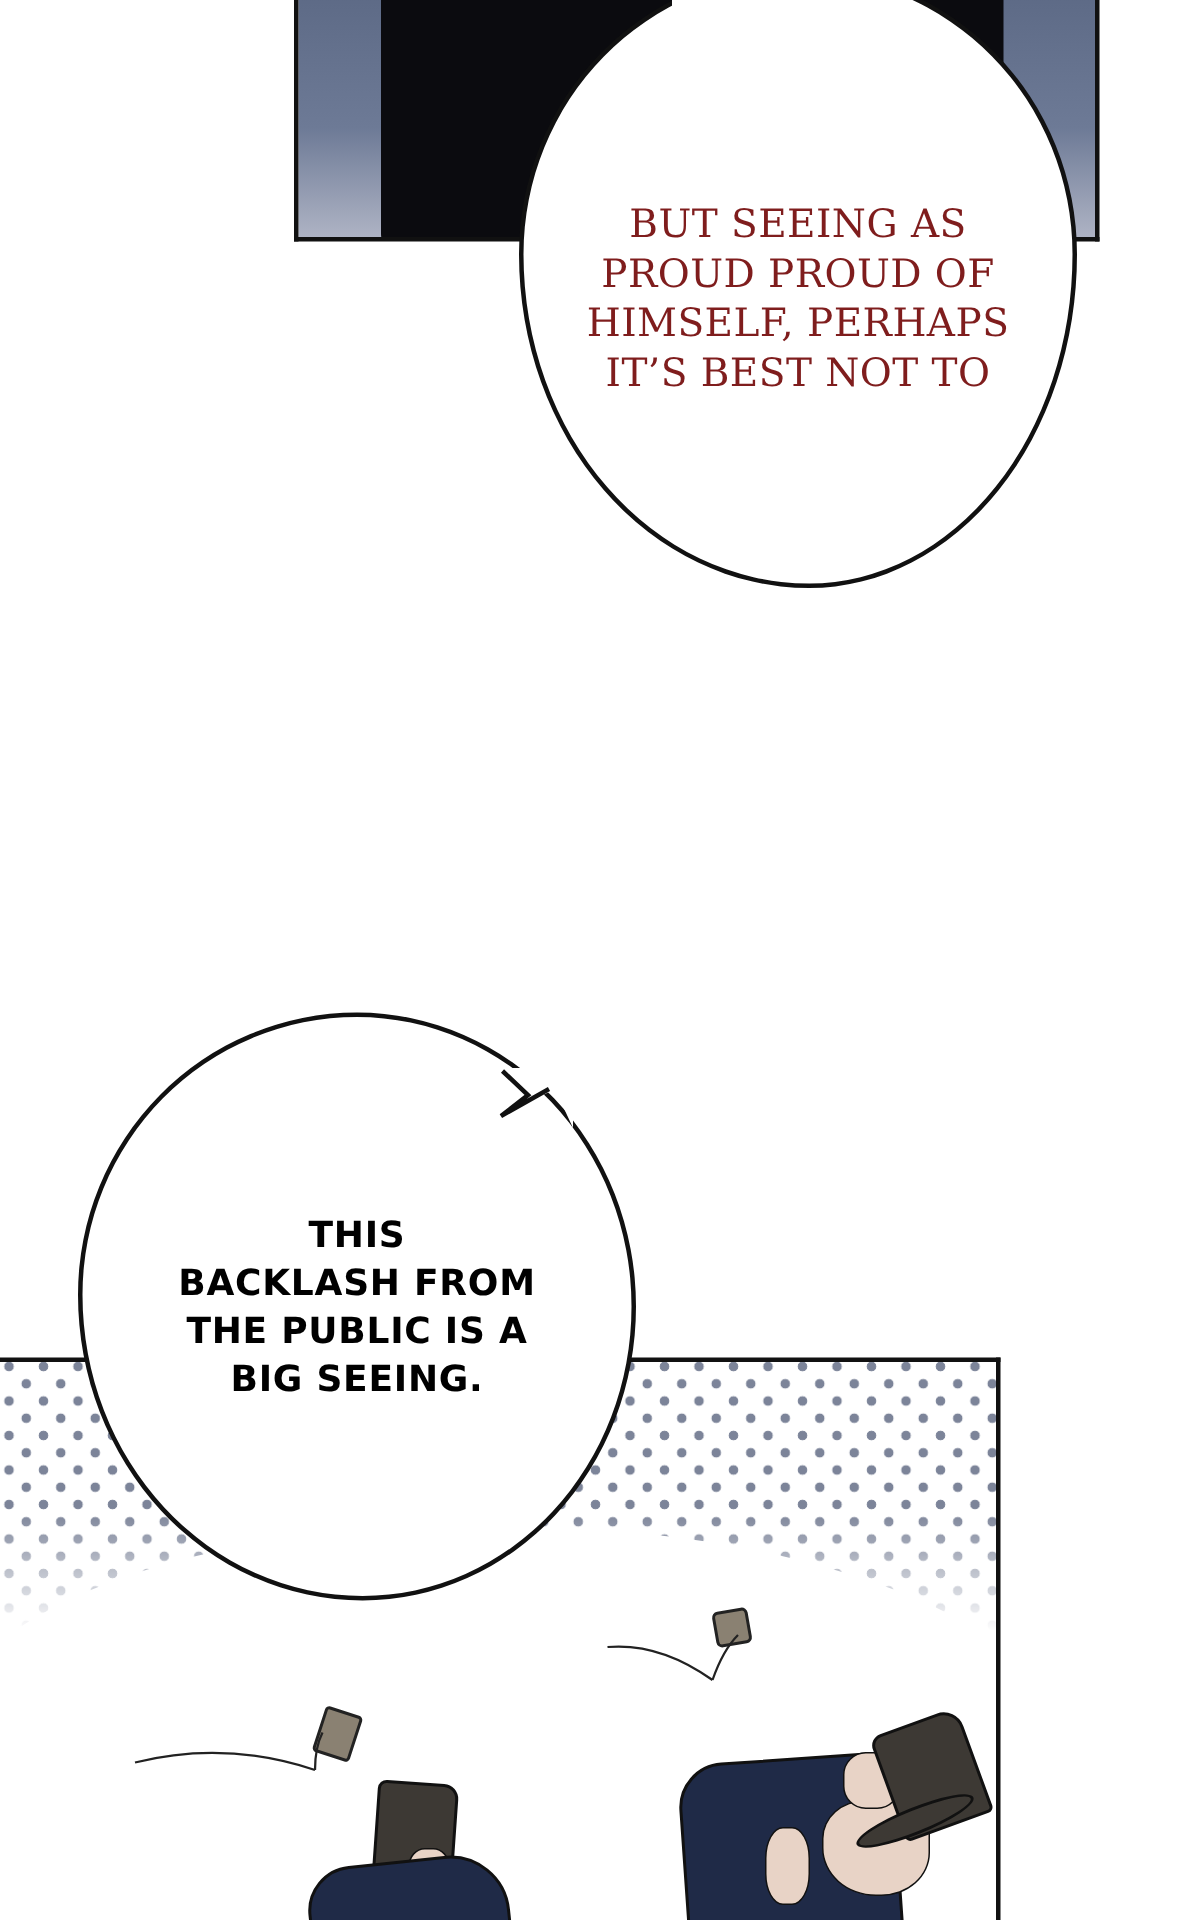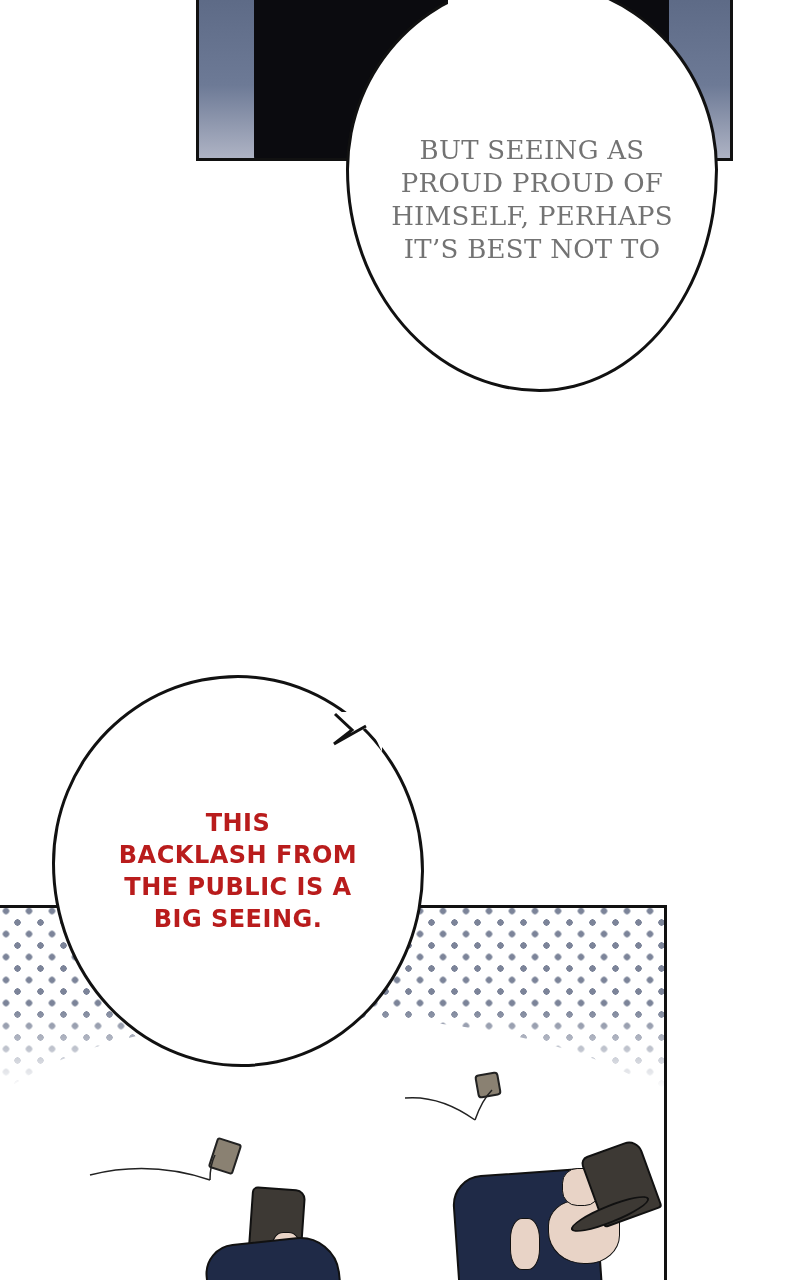--- a/index.html
+++ b/index.html
@@ -5,30 +5,30 @@
   html, body { margin:0; padding:0; }
   body { width:800px; height:1280px; background:#ffffff; position:relative; overflow:hidden; }
   .abs { position:absolute; }
   .panel-top { left:196px; top:-4px; width:537px; height:165px; border:3px solid #111; border-top:none; box-sizing:border-box; overflow:hidden;
     background: linear-gradient(180deg, #5d6a86 0%, #6d7a96 55%, #aeb3c4 100%); }
   .panel-top .figure { position:absolute; left:55px; top:0; width:415px; height:170px; background:#0b0b0f; border-radius: 0 0 10px 10px; }
   .panel-top .figure-line1 { position:absolute; left:150px; top:30px; width:140px; height:2px; background:#2a2d3a; transform:rotate(-22deg); }
   .panel-top .figure-line2 { position:absolute; left:290px; top:10px; width:120px; height:2px; background:#2a2d3a; transform:rotate(25deg); }
   .bubble { position:absolute; background:#fff; border:3px solid #111; box-sizing:border-box; display:flex; align-items:center; justify-content:center; text-align:center; }
   .bubble-top { left:346px; top:-20px; width:372px; height:412px; border-radius:50% 50% 48% 52% / 46% 46% 54% 54%; }
-  .bubble-top .txt { font-family:"DejaVu Serif","Liberation Serif",serif; font-size:26px; line-height:33px; color:#737373; letter-spacing:0.3px; margin-top:28px; }
+  .bubble-top .txt { font-family:"DejaVu Serif","Liberation Serif",serif; font-size:26px; line-height:33px; color:#7f1d1d; letter-spacing:0.3px; margin-top:28px; }
   .tail-top { position:absolute; left:448px; top:-6px; width:50px; height:20px; background:#fff; }
   .panel-bottom { left:0; top:905px; width:667px; height:380px; border-top:3px solid #111; border-right:3px solid #111; box-sizing:border-box; overflow:hidden; }
   .dots { position:absolute; left:0; top:0; width:100%; height:180px;
     background-image: radial-gradient(circle, #7c8499 3px, transparent 3.4px), radial-gradient(circle, #7c8499 3px, transparent 3.4px);
     background-size:23px 23px, 23px 23px; background-position:6px 3px, 17.5px 14.5px;
     -webkit-mask-image: linear-gradient(180deg, #000 55%, transparent 100%); mask-image: linear-gradient(180deg, #000 55%, transparent 100%); }
   .white-cloud { position:absolute; left:-40px; top:110px; width:760px; height:320px; background:#fff; border-radius:45% 50% 0 0; }
   .bubble-bottom { left:52px; top:675px; width:372px; height:392px; border-radius:50% 50% 49% 51% / 48% 50% 50% 52%; z-index:3; }
-  .bubble-bottom .txt { font-family:"DejaVu Sans","Liberation Sans",sans-serif; font-weight:bold; font-size:24px; line-height:32px; color:#b91c1c; letter-spacing:0.5px; margin-top:0; }
+  .bubble-bottom .txt { font-family:"DejaVu Sans","Liberation Sans",sans-serif; font-weight:bold; font-size:24px; line-height:32px; color:#000000; letter-spacing:0.5px; margin-top:0; }
   .tail-bottom { position:absolute; z-index:4; left:322px; top:712px; }
   .rock { position:absolute; background:#8a8172; border:2px solid #222; }
   .rock1 { left:212px; top:1140px; width:22px; height:28px; transform:rotate(18deg); border-radius:3px; }
   .rock2 { left:476px; top:1073px; width:20px; height:20px; transform:rotate(-10deg); border-radius:4px; }
   .hat { position:absolute; background:#3d3934; border:2px solid #111; }
   .coat { position:absolute; background:#1f2a47; border:2px solid #111; }
   .skin { position:absolute; background:#e8d3c6; border:1.5px solid #111; }
 </style>
 </head>
 <body>

